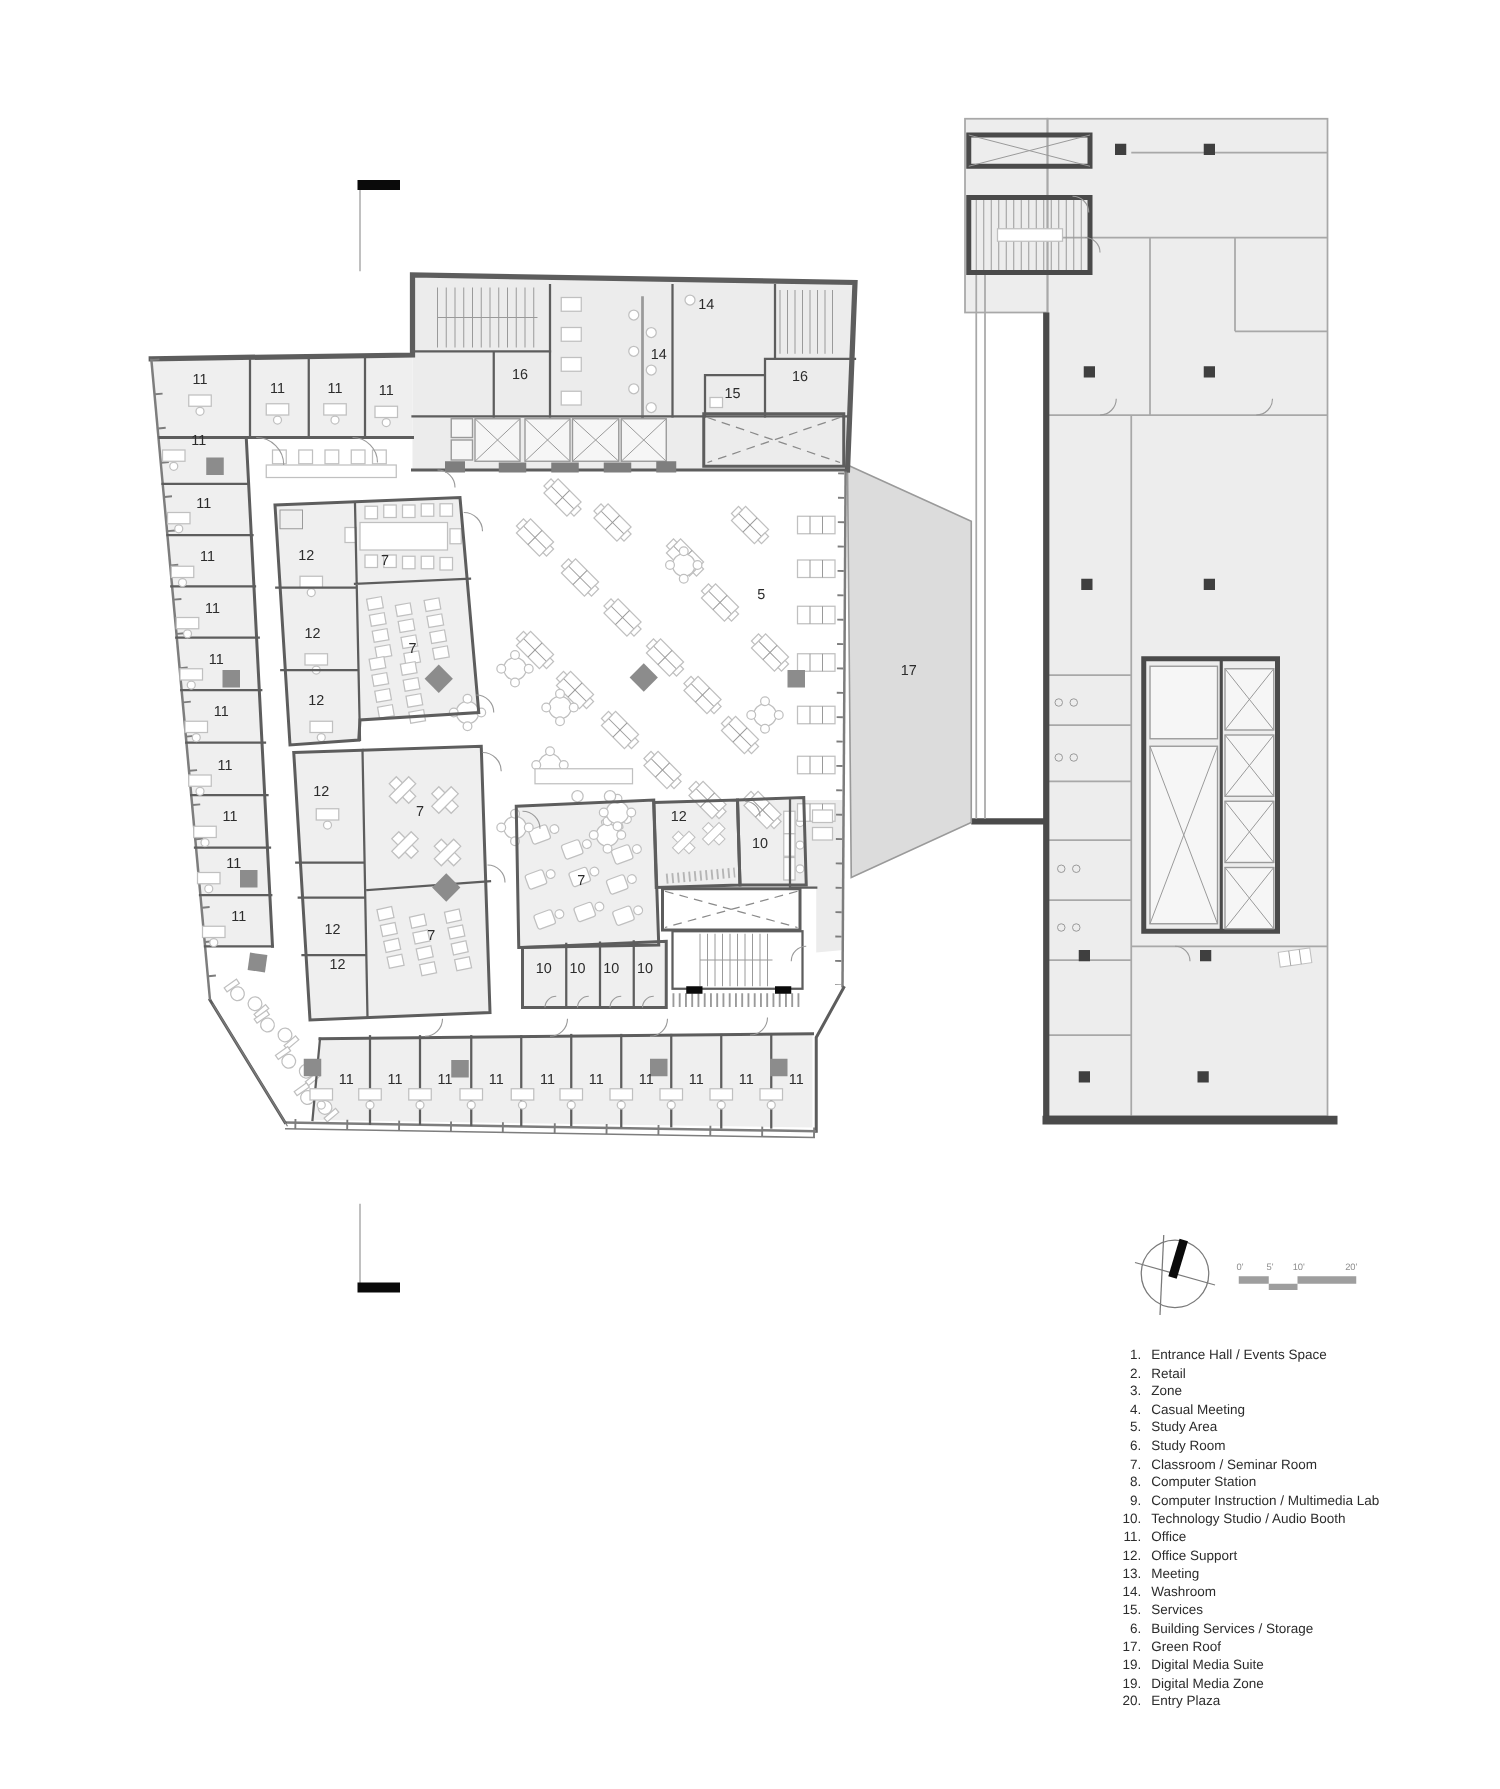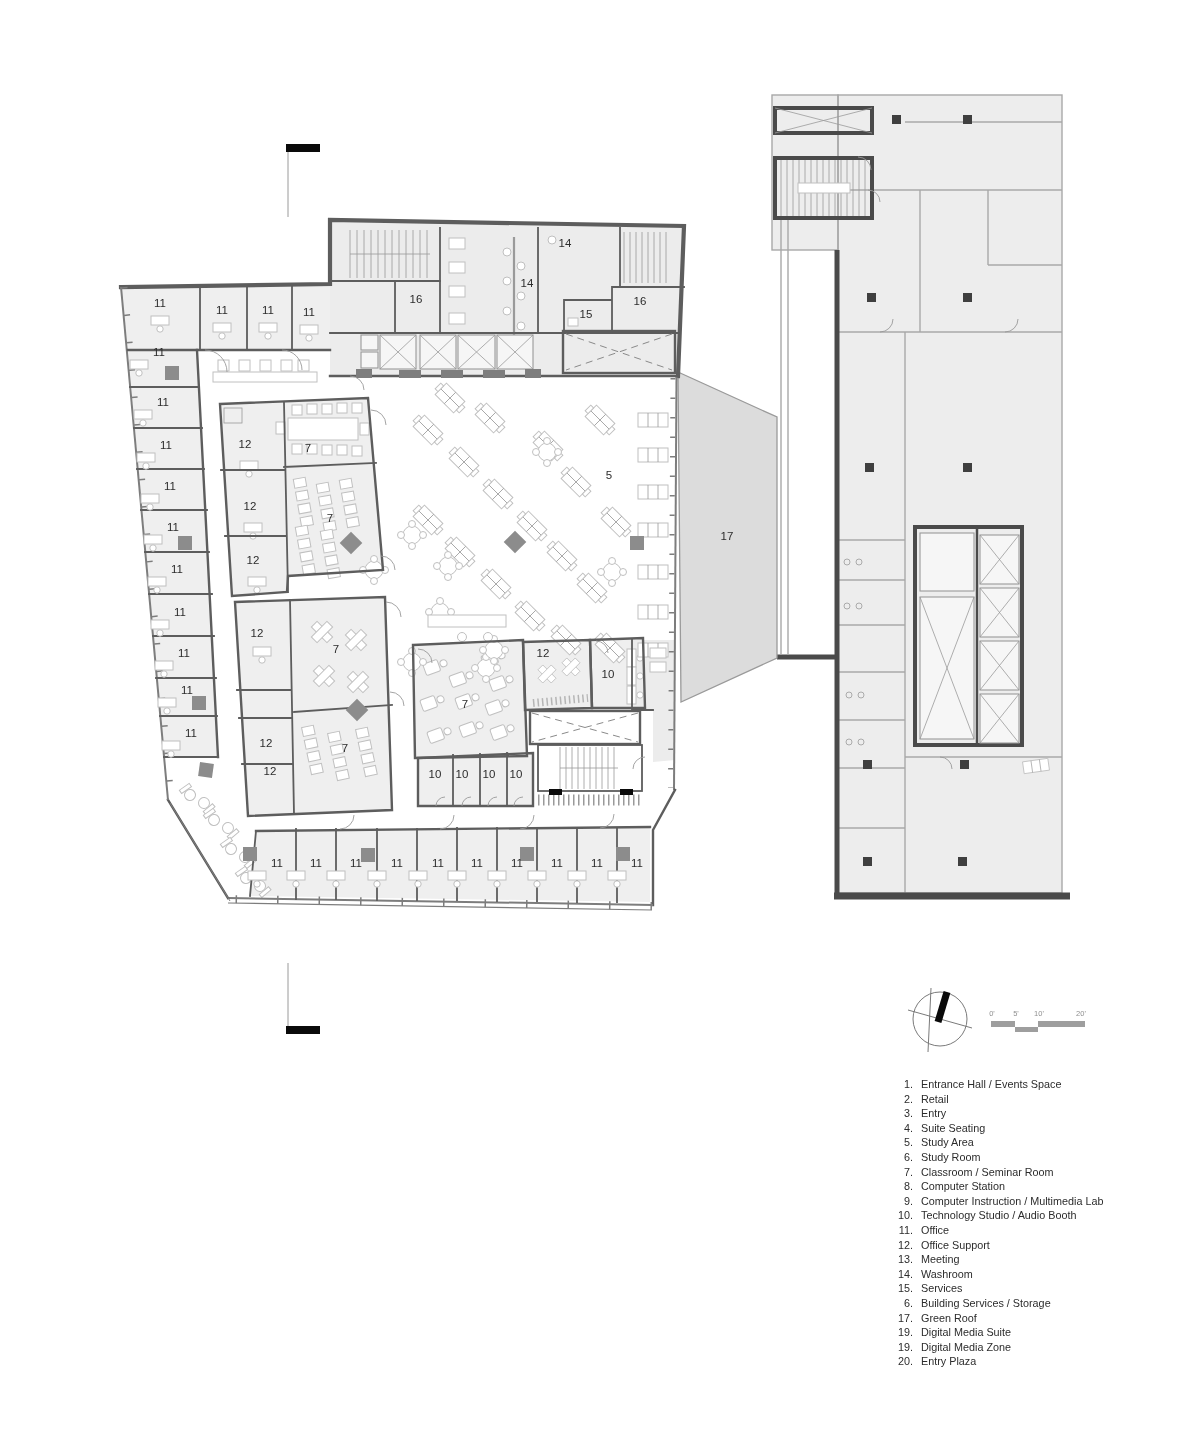--- a/index.html
+++ b/index.html
@@ -632,25 +632,25 @@
       <div class="leg-row">
         <span class="num">1.</span>
         <span class="lbl">Entrance Hall / Events Space</span>
       </div>
       <div class="leg-row">
         <span class="num">2.</span>
         <span class="lbl">Retail</span>
       </div>
       <div class="leg-row">
         <span class="num">3.</span>
-        <span class="lbl">Entry</span>
+        <span class="lbl">Zone</span>
       </div>
       <div class="leg-row">
         <span class="num">4.</span>
-        <span class="lbl">Suite Seating</span>
+        <span class="lbl">Casual Meeting</span>
       </div>
       <div class="leg-row">
         <span class="num">5.</span>
         <span class="lbl">Study Area</span>
       </div>
       <div class="leg-row">
         <span class="num">6.</span>
         <span class="lbl">Study Room</span>
       </div>
       <div class="leg-row">

